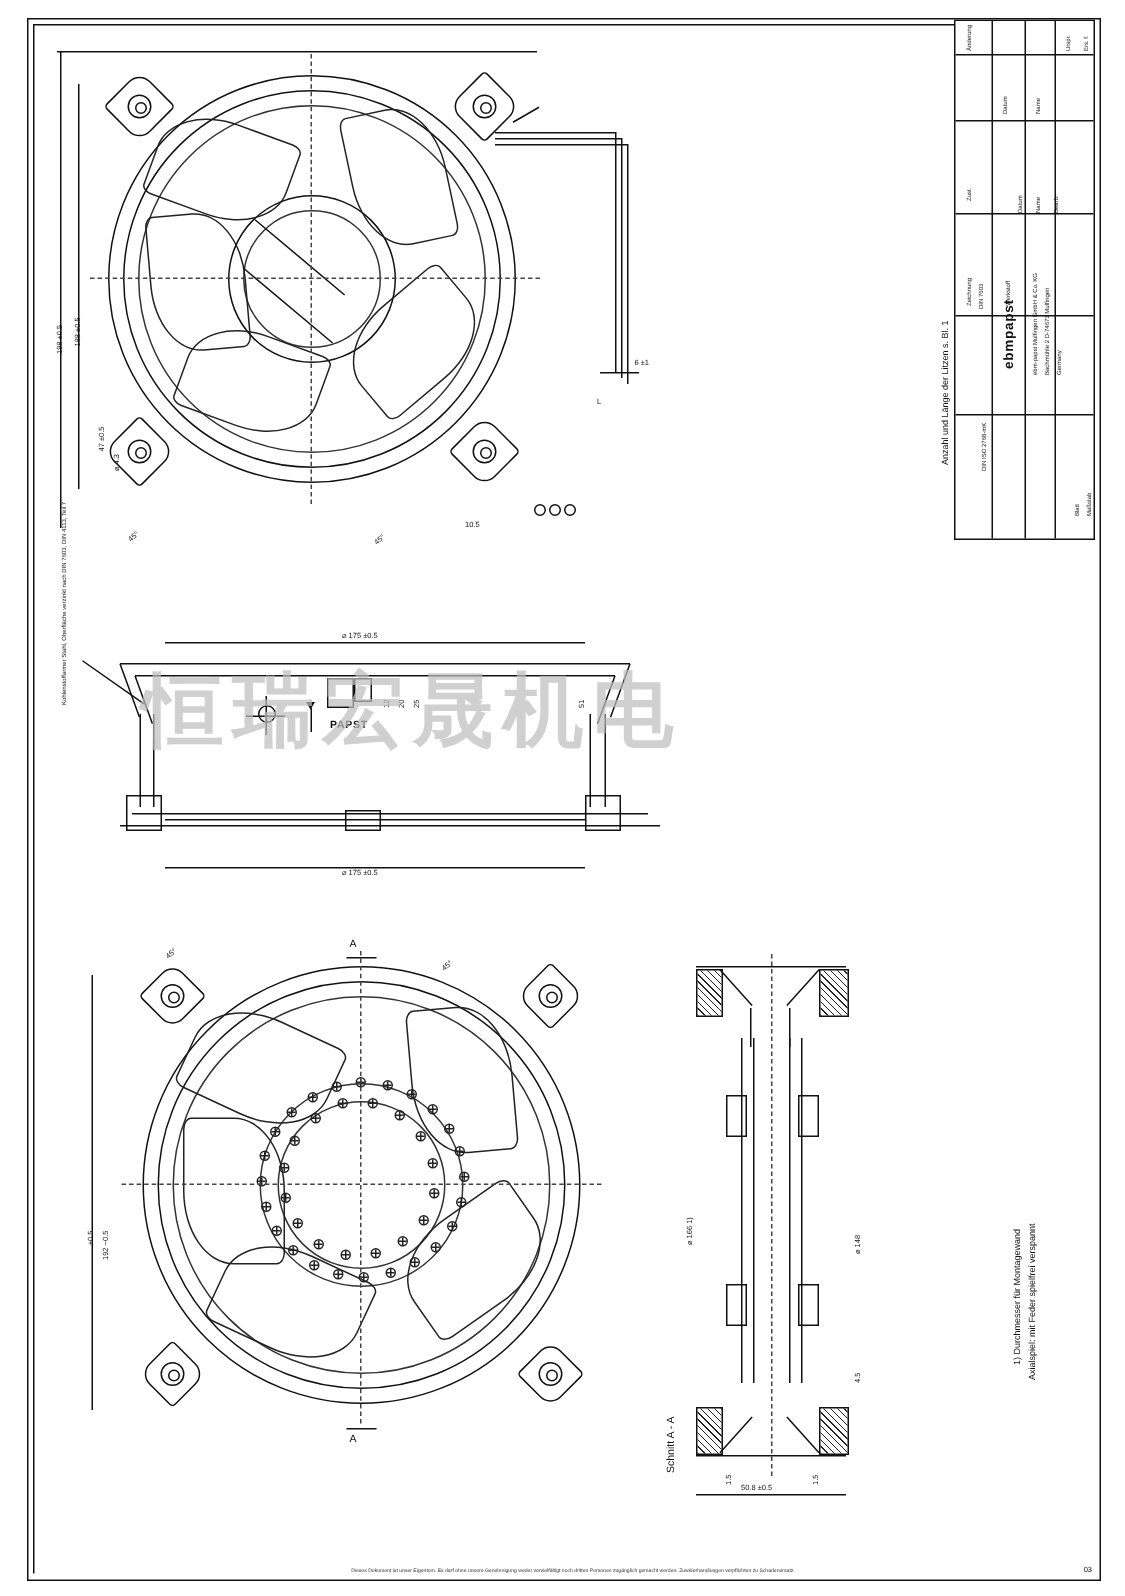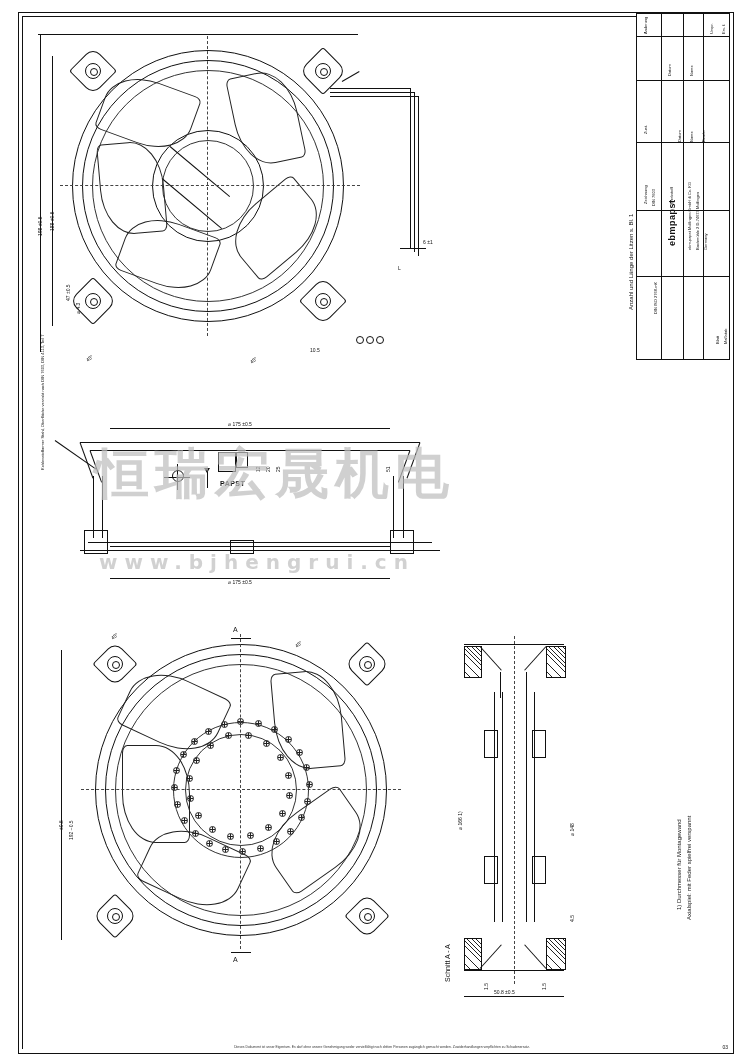--- a/index.html
+++ b/index.html
@@ -492,19 +492,18 @@
     <div class="lbl v" style="left:120px; top:292px;">4.5</div>
 
     <div class="ln hl" style="left:14px; top:366px; width:100px;"></div>
   </div>
 
   <div class="note-v" style="left:676px; top:910px;">1) Durchmesser für Montagewand</div>
   <div class="note-v" style="left:686px; top:920px;">Axialspiel: mit Feder spielfrei verspannt</div>
 
   <div id="watermark">
     <div class="wm-cn">恒瑞宏晟机电</div>
-    <div class="wm-url">www.bjhengrui.cn</div>
   </div>
 
   <div class="footer-note">Dieses Dokument ist unser Eigentum. Es darf ohne unsere Genehmigung weder vervielfältigt noch dritten Personen zugänglich gemacht werden. Zuwiderhandlungen verpflichten zu Schadenersatz.</div>
   <div class="lbl" style="right:22px; bottom:14px; font-size:5px;">03</div>
 
 </div>
 
 </body></html>

